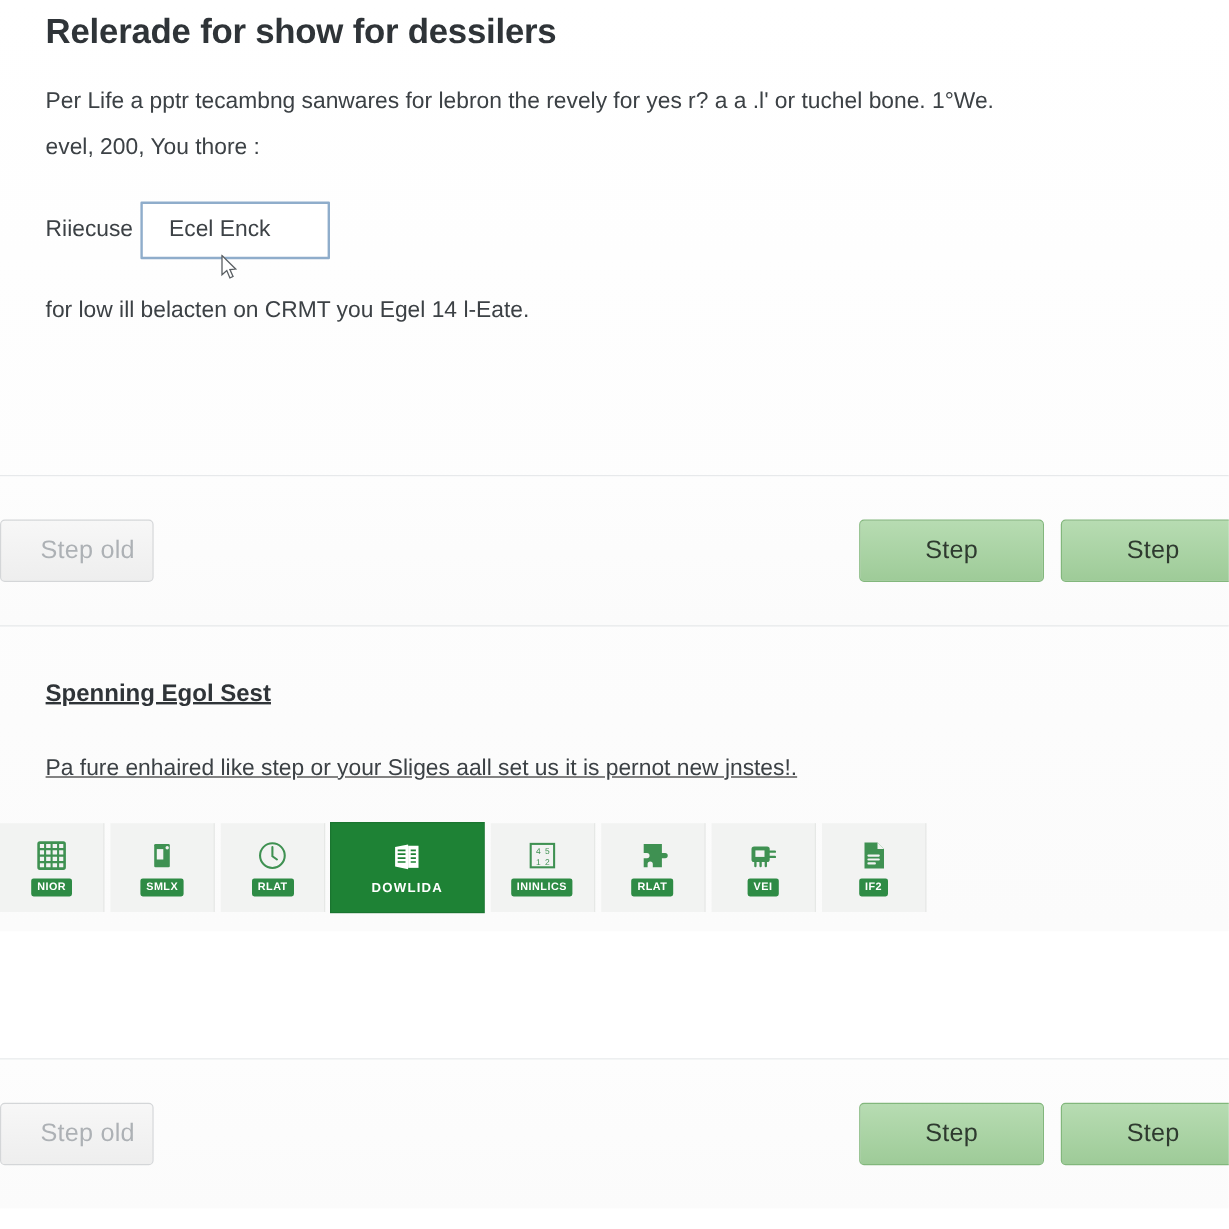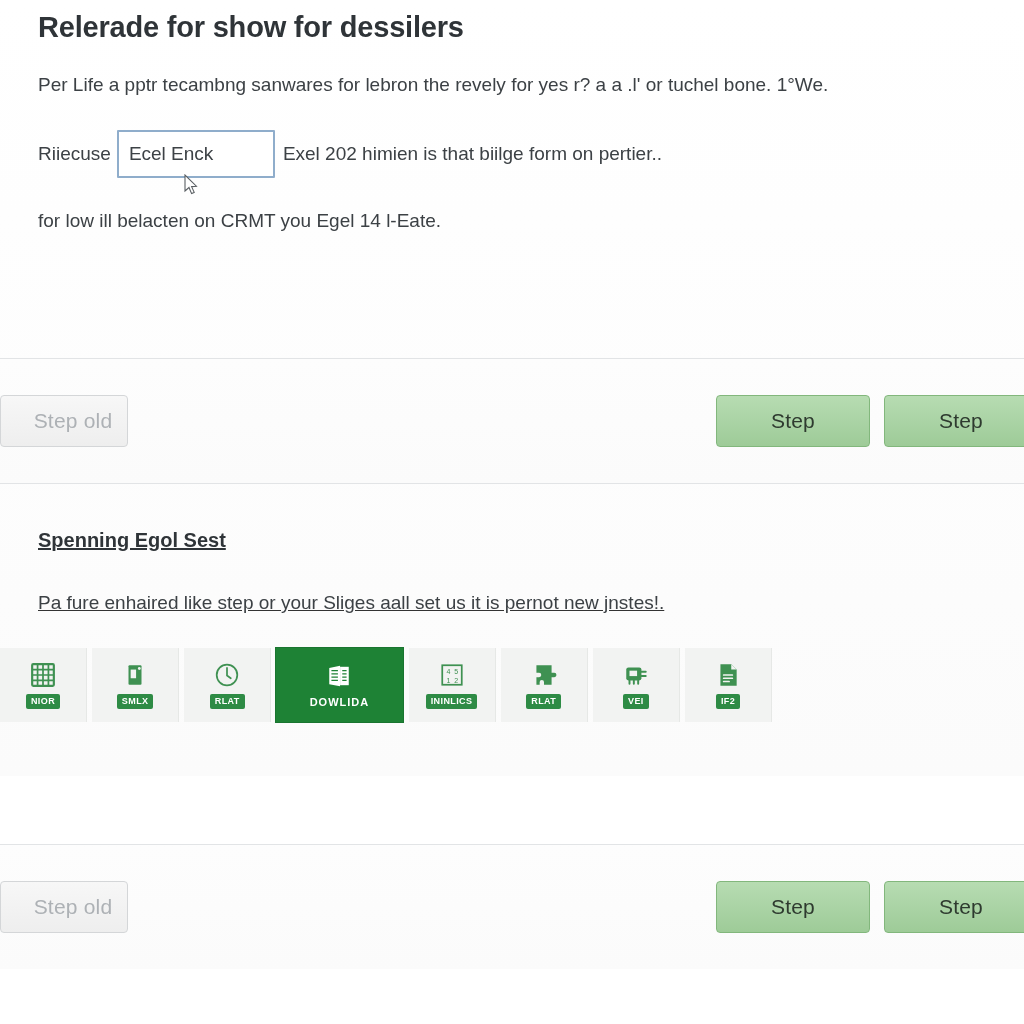--- a/index.html
+++ b/index.html
@@ -65,21 +65,21 @@
     padding-left: 2px;
   }
 
   .text-input {
     display: inline-flex;
     align-items: center;
     width: 158px;
     height: 48px;
     box-sizing: border-box;
     margin: 0 8px 0 6px;
-    padding: 0 10px;
+    padding: 0 22px;
     border: 2px solid #8fadcb;
     background: #ffffff;
     font-size: 19px;
     color: #3d4246;
     font-family: "Liberation Sans", sans-serif;
     outline: none;
     border-radius: 1px;
   }
 
   .cursor-arrow {
@@ -237,28 +237,28 @@
 <body>
 
 <div class="page">
 
   <div class="section-one content-pad">
 
     <h1 class="doc-title">Relerade for show for dessilers</h1>
 
     <div class="para-block-1">
       <p class="body-para">Per Life a pptr tecambng sanwares for lebron the revely for yes r? a a .l' or tuchel bone. 1°We.</p>
+      <p class="body-para">evel, 200, You thore :</p>
     </div>
 
     <div class="input-line">
       <span class="inline-label-left">Riiecuse</span>
 
       <input class="text-input" type="text" value="Ecel Enck" style="">
 
-      <span>Exel 202 himien is that biilge form on pertier..</span>
 
       <span class="cursor-arrow">
         <svg viewBox="0 0 16 22" width="16" height="22">
           <polygon points="1,1 1,17 5,13.5 7.6,19.6 10.2,18.4 7.6,12.6 12.4,12.2" fill="#ffffff" stroke="#5a5f63" stroke-width="1.1"></polygon>
         </svg>
       </span>
     </div>
 
     <div class="para-block-2">
       <p class="body-para">for low ill belacten on CRMT you Egel 14 l-Eate.</p>

